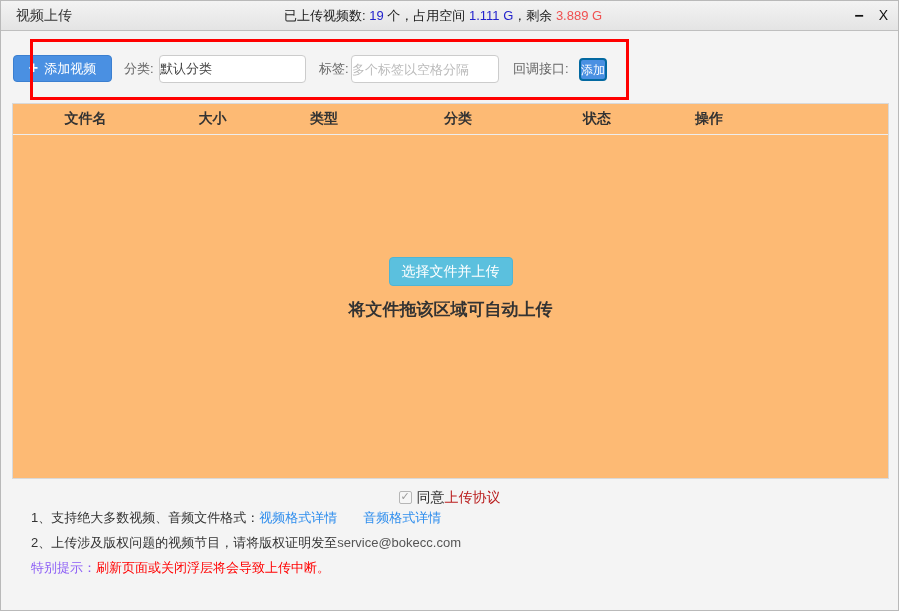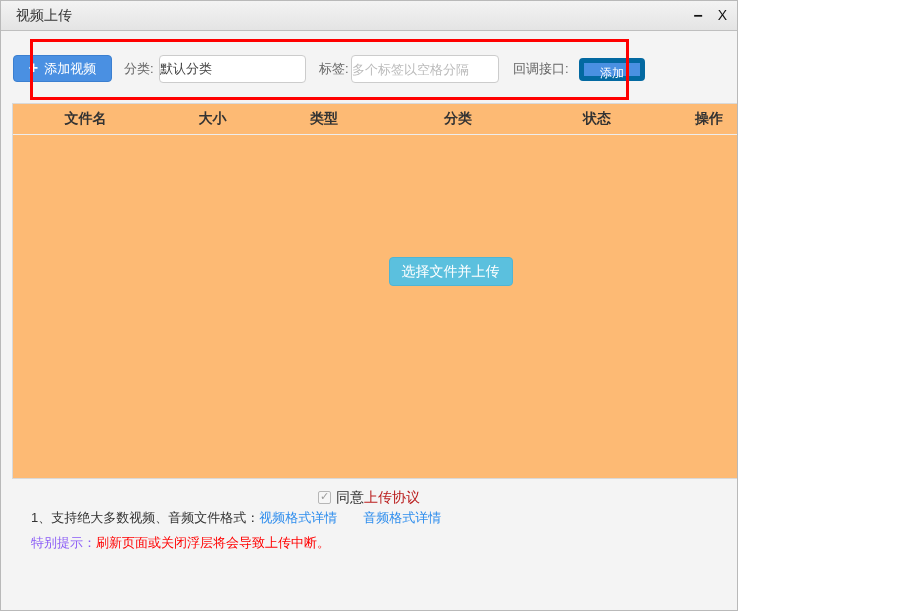--- a/index.html
+++ b/index.html
@@ -1,20 +1,20 @@
 <!DOCTYPE html>
 <html><head>
 <meta charset="utf-8">
 <style>
   * { margin:0; padding:0; box-sizing:border-box; }
   html,body { background:#ffffff; }
   body { font-family:"Liberation Sans","DejaVu Sans",sans-serif; }
 
   .window {
-    position:relative; width:738px; height:611px;
+    position:relative; width:899px; height:611px;
     background:#f4f4f4; border:1px solid #b9b9b9; overflow:hidden;
   }
 
   
   .titlebar {
     position:absolute; top:0; left:0; right:0; height:30px;
     background:linear-gradient(#f3f3f3,#e4e4e4);
     border-bottom:1px solid #bfbfbf;
   }
   .titlebar .title {
@@ -46,22 +46,22 @@
     background:#fff; font-size:13px; color:#444; padding:0 0;
     font-family:"Liberation Sans","DejaVu Sans",sans-serif; outline:none;
   }
   .tb-input::placeholder { color:#bbb; opacity:1; }
   .lbl-category { left:123px; }
   .input-category { left:158px; width:147px; }
   .lbl-tags { left:318px; }
   .input-tags { left:350px; width:148px; }
   .lbl-callback { left:512px; }
   .btn-small-add {
-    position:absolute; left:578px; top:27px; height:23px; padding:0 16px;
-    background:#4a90e2; border:5px solid #0369a1; border-radius:4px;
+    position:absolute; left:578px; top:27px; height:23px; padding:0 0;
+    background:#4a90e2; border:2px solid #0369a1; border-radius:4px;
     color:#fff; font-size:12px; line-height:21px; cursor:pointer;
   }
 
   
   .red-rect {
     position:absolute; left:29px; top:38px; width:599px; height:61px;
     border:3px solid #ff0000; z-index:50; pointer-events:none;
   }
 
   
@@ -109,20 +109,21 @@
   .tips .warning-prefix { color:#8b5cf6; font-weight:normal;margin-top:28px; }
   .gap { display:inline-block; width:26px; }
 </style>
 </head>
 <body>
 
 <div class="window">
 
   <div class="titlebar">
     <span class="title">视频上传</span>
+    <span class="stats"><span>已上传视频数: </span><span class="stat-blue">19</span><span> 个，占用空间 </span><span class="stat-blue">1.111 G</span><span>，剩余 </span><span class="stat-red">3.889 G</span></span>
     <span class="win-controls">
       <span class="win-btn min">−</span>
       <span class="win-btn">X</span>
     </span>
   </div>
 
   <div class="toolbar">
     <div class="btn-add">
       <span class="plus">+</span>
       <span>添加视频</span>
@@ -141,25 +142,27 @@
     <div class="thead">
       <div class="th">文件名</div>
       <div class="th">大小</div>
       <div class="th">类型</div>
       <div class="th">分类</div>
       <div class="th">状态</div>
       <div class="th">操作</div>
     </div>
     <div class="dropzone">
       <button class="btn-upload">选择文件并上传</button>
+      <div class="drag-hint">将文件拖该区域可自动上传</div>
     </div>
   </div>
 
   <div class="agreement">
     <span class="checkbox"><span class="check">✓</span></span><span>同意</span><a class="link">上传协议</a>
   </div>
 
   <div class="tips">
     <div class="row indent"><span>1、支持绝大多数视频、音频文件格式：</span><span class="flink">视频格式详情</span><span class="gap"></span><span class="flink">音频格式详情</span></div>
+    <div class="row indent"><span>2、上传涉及版权问题的视频节目，请将版权证明发至</span><span class="email">service@bokecc.com</span></div>
     <div class="row indent"><span class="warning-prefix">特别提示：</span><span class="warning">刷新页面或关闭浮层将会导致上传中断。</span></div>
   </div>
 
 </div>
 
 </body></html>

